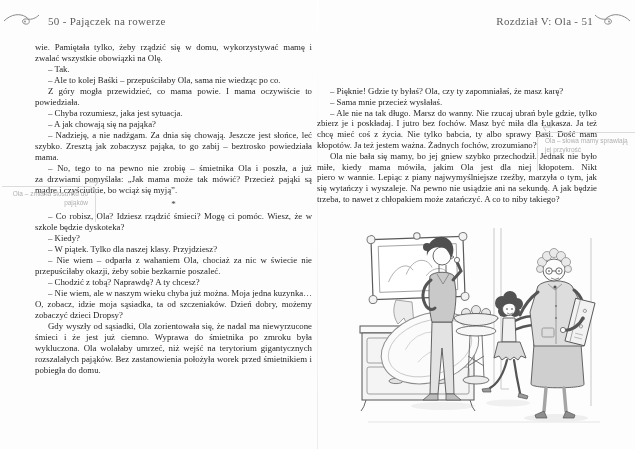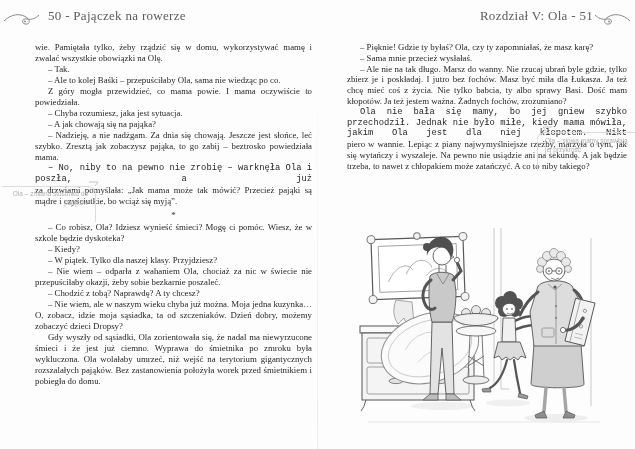--- a/index.html
+++ b/index.html
@@ -4,37 +4,37 @@
 <style>
   html,body{margin:0;padding:0;}
   body{
     width:635px;height:449px;position:relative;overflow:hidden;
     background:#fdfdfd;font-family:"Liberation Serif",serif;
   }
   .spread{position:absolute;inset:0;}
   .gutter{position:absolute;left:317px;top:0;width:1px;height:449px;
     background:linear-gradient(#ffffff, #ececec);}
   
-  .pg-header{position:absolute;top:8px;font-size:13px;color:#5c5c5c;
+  .pg-header{position:absolute;top:15px;font-size:11px;color:#5c5c5c;
     letter-spacing:.3px;font-family:"Liberation Serif",serif;}
   .hdr-left{left:48px;}
   .hdr-right{right:42px;margin-left:11px;}
   .flourish{position:absolute;top:12px;width:38px;height:16px;}
   .fl-left{left:3px;}
   .fl-right{right:4px;transform:scaleX(-1);}
   
   .col{position:absolute;top:42px;text-align:justify;color:#262626;
     font-size:8.8px;font-family:"Liberation Serif",serif;}
   .col-left{left:35px;width:277px;line-height:11px;}
-  .col-right{left:347px;width:280px;line-height:10.8px;}
+  .col-right{left:317px;width:280px;line-height:10.8px;margin-top:44px;}
   .col p{margin:0;}
   .ind{text-indent:13px;}
   .wrap-l{margin-left:60px;}
   .wrap-r{margin-right:80px;}
-  .jl{text-align-last:justify;font-family:Liberation Mono, monospace;}
+  .jl{text-align-last:justify;}
   .separator{text-align:center;line-height:10px;padding:3px 0 2px 0;
     font-size:9px;color:#333;}
   
   .note{position:absolute;font-family:"Liberation Sans",sans-serif;
     font-size:6.5px;line-height:8.5px;color:#b0b0b0;}
   .note-left{left:2px;top:186px;width:84px;height:32px;
     border-top:1px solid #dcdcdc;border-right:1px solid #dcdcdc;
     border-radius:0 8px 0 0;padding:3px 7px 0 2px;text-align:right;}
   .note-right{left:537px;top:132px;width:90px;height:34px;
     border-top:1px solid #dcdcdc;border-left:1px solid #dcdcdc;
@@ -63,24 +63,24 @@
   </svg>
 
   <div class="col col-left">
     <p>wie. Pamiętała tylko, żeby rządzić się w domu, wykorzystywać mamę i zwalać wszystkie obowiązki na Olę.</p>
     <p class="ind">– Tak.</p>
     <p class="ind">– Ale to kolej Baśki – przepuściłaby Ola, sama nie wiedząc po co.</p>
     <p class="ind">Z góry mogła przewidzieć, co mama powie. I mama oczywiście to powiedziała.</p>
     <p class="ind">– Chyba rozumiesz, jaka jest sytuacja.</p>
     <p class="ind">– A jak chowają się na pająka?</p>
     <p class="ind">– Nadzieję, a nie nadżgam. Za dnia się chowają. Jeszcze jest słońce, leć szybko. Zresztą jak zobaczysz pająka, to go zabij – beztrosko powiedziała mama.</p>
-    <p class="ind jl">– No, niby to na pewno nie zrobię – warknęła Ola i poszła, a już</p>
+    <p class="ind jl">– No, tego to na pewno nie zrobię – śmietnika Ola i poszła, a już</p>
     <p class="wrap-l">za drzwiami pomyślała: „Jak mama może tak mówić? Przecież pająki są mądre i czyściutkie, bo wciąż się myją”.</p>
     <p class="separator">*</p>
-    <p class="ind">– Co robisz, Ola? Idziesz wynieść śmieci? Mogę ci pomóc. Wiesz, że w szkole będzie dyskoteka?</p>
+    <p class="ind">– Co robisz, Ola? Idziesz rządzić śmieci? Mogę ci pomóc. Wiesz, że w szkole będzie dyskoteka?</p>
     <p class="ind">– Kiedy?</p>
     <p class="ind">– W piątek. Tylko dla naszej klasy. Przyjdziesz?</p>
     <p class="ind">– Nie wiem – odparła z wahaniem Ola, chociaż za nic w świecie nie przepuściłaby okazji, żeby sobie bezkarnie poszaleć.</p>
     <p class="ind">– Chodzić z tobą? Naprawdę? A ty chcesz?</p>
     <p class="ind">– Nie wiem, ale w naszym wieku chyba już można. Moja jedna kuzynka… O, zobacz, idzie moja sąsiadka, ta od szczeniaków. Dzień dobry, możemy zobaczyć dzieci Dropsy?</p>
     <p class="ind">Gdy wyszły od sąsiadki, Ola zorientowała się, że nadal ma niewyrzucone śmieci i że jest już ciemno. Wyprawa do śmietnika po zmroku była wykluczona. Ola wolałaby umrzeć, niż wejść na terytorium gigantycznych rozszalałych pająków. Bez zastanowienia położyła worek przed śmietnikiem i pobiegła do domu.</p>
   </div>
 
   <div class="col col-right">
     <p class="ind">– Pięknie! Gdzie ty byłaś? Ola, czy ty zapomniałaś, że masz karę?</p>

